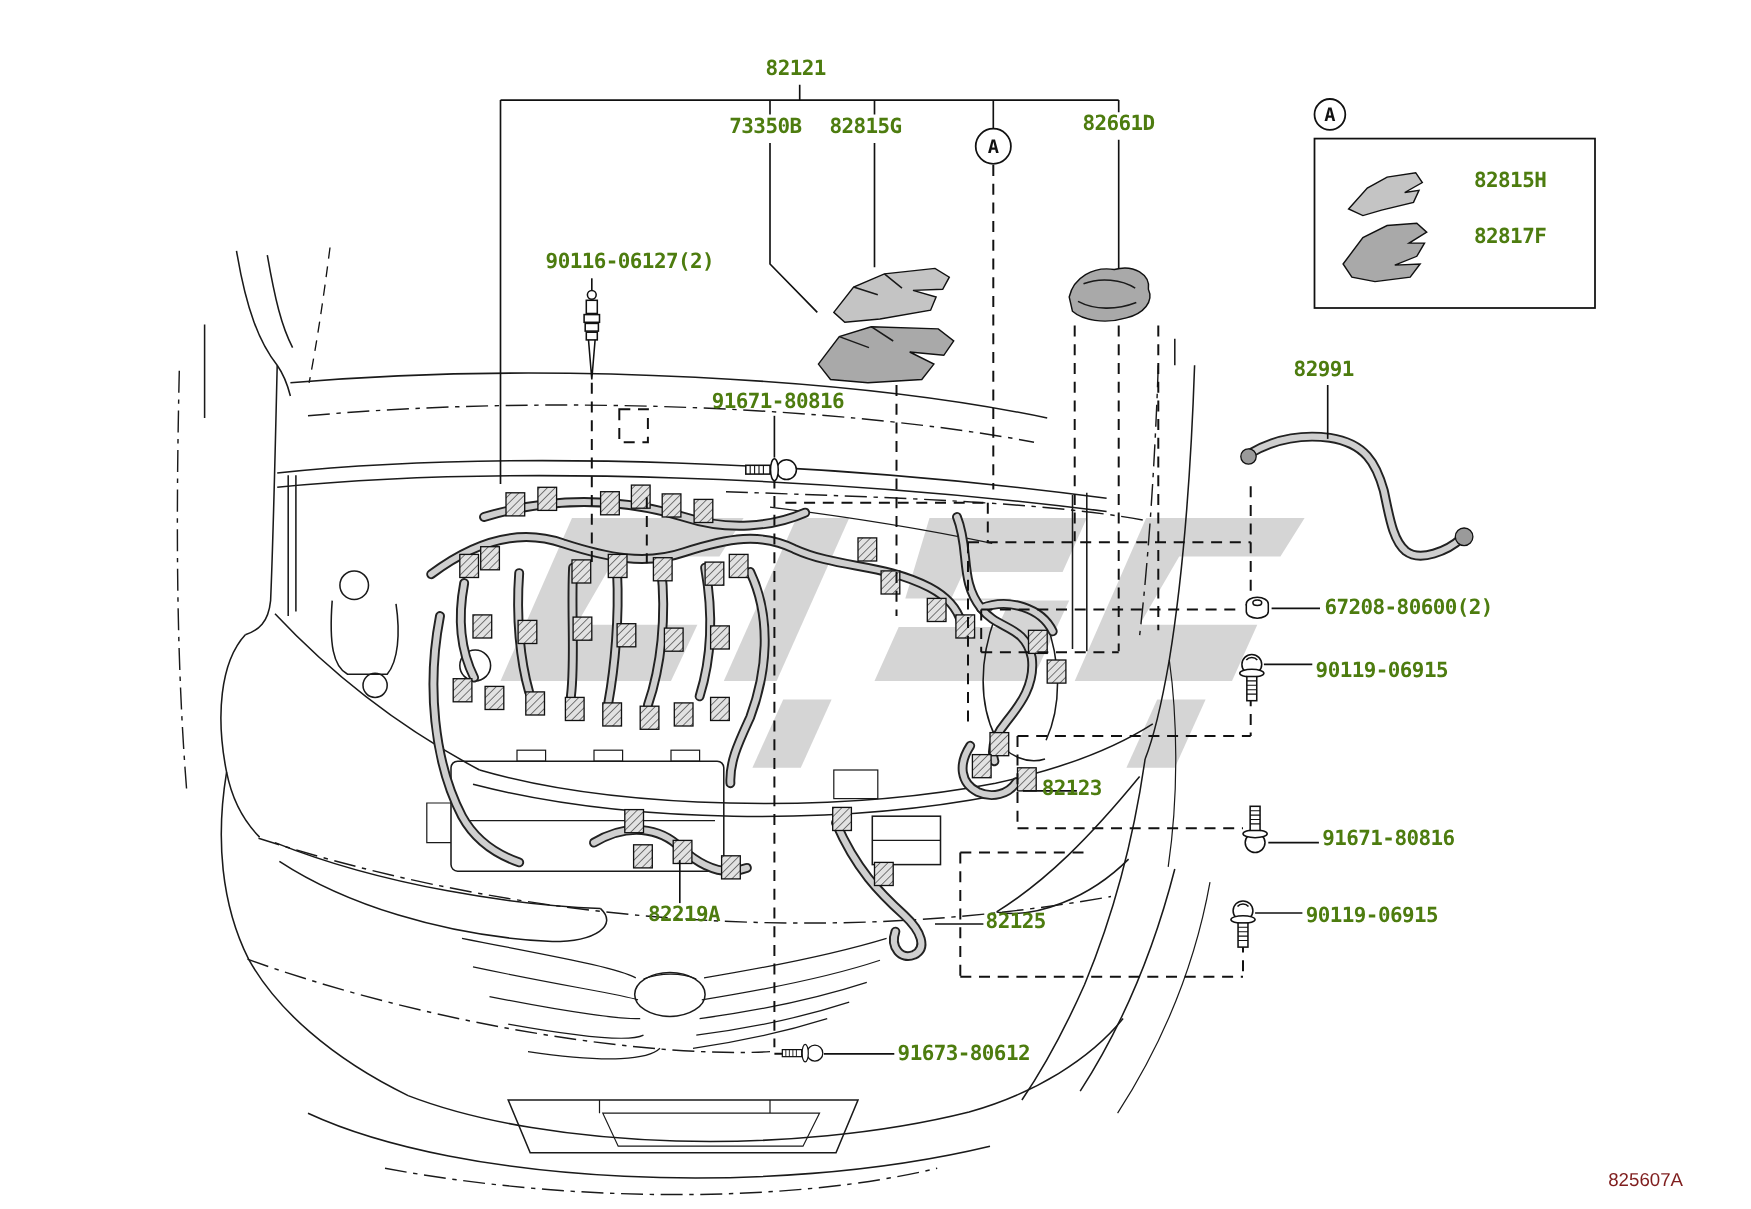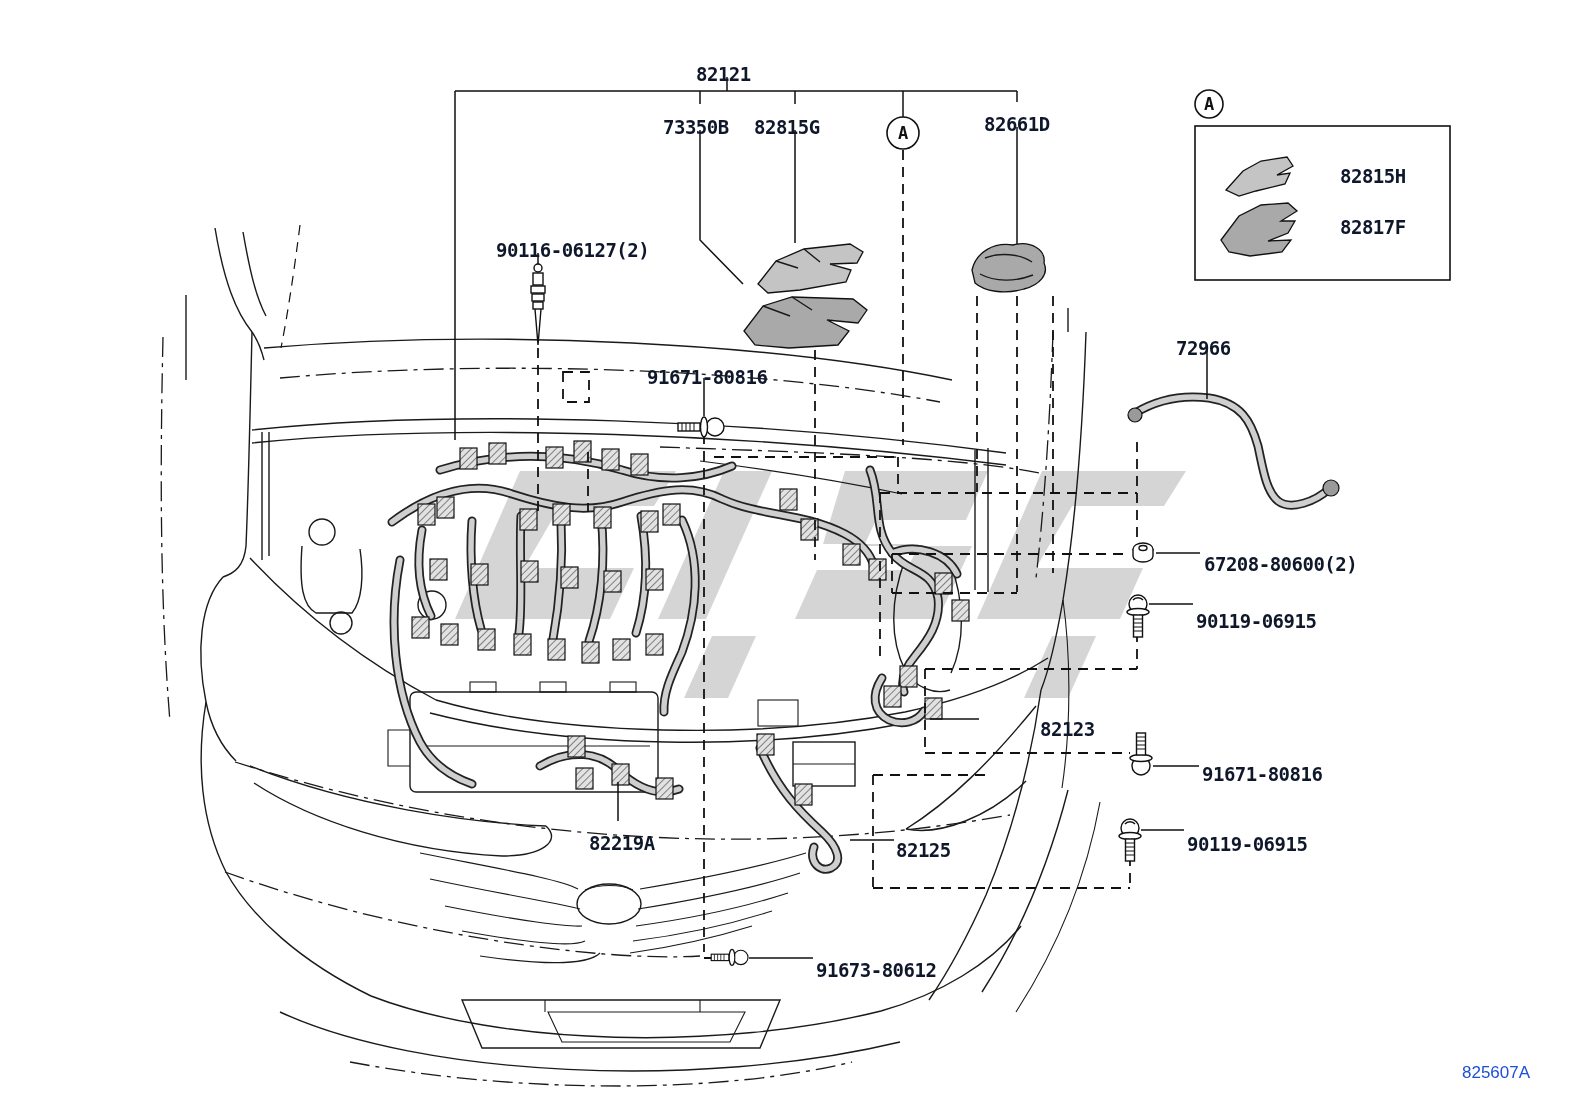--- a/index.html
+++ b/index.html
@@ -1,21 +1,21 @@
 <!DOCTYPE html>
 <html><head>
 <meta charset="utf-8">
 <style>
   html,body{margin:0;padding:0;background:#fff;}
   #stage{position:relative;width:1592px;height:1099px;background:#fff;overflow:hidden;
          font-family:"DejaVu Sans Mono",monospace;}
   svg{position:absolute;left:0;top:0;}
-  .pn{position:absolute;font:700 19px/1.05 "DejaVu Sans Mono",monospace;color:#0f172a;
-      letter-spacing:-0.5px;white-space:nowrap;margin-top:12px;}
-  .docnum{position:absolute;font:400 17px "Liberation Sans",sans-serif;color:#1d4ed8;}
+  .pn{position:absolute;font:700 19px/1.05 "DejaVu Sans Mono",monospace;color:#4d7c0f;
+      letter-spacing:-0.5px;white-space:nowrap;}
+  .docnum{position:absolute;font:400 17px "Liberation Sans",sans-serif;color:#7f1d1d;}
   .body,.part-line{stroke:#1a1a1a;stroke-width:1.4;fill:none;}
   .thin{stroke-width:1.1;}
   .dd{stroke:#1a1a1a;stroke-width:1.3;fill:none;stroke-dasharray:20 6 4 6;}
   .ldash{stroke:#111;stroke-width:1.8;fill:none;stroke-dasharray:10 7;}
   .lead{stroke:#111;stroke-width:1.5;fill:none;}
   .tubeO{stroke:#222;stroke-width:9;fill:none;stroke-linecap:round;}
   .tubeI{stroke:#cfcfcf;stroke-width:5.5;fill:none;stroke-linecap:round;}
   .conn{fill:url(#hatch);stroke:#111;stroke-width:1.2;}
   .part{fill:#c4c4c4;stroke:#111;stroke-width:1.3;}
   .part2{fill:#a9a9a9;stroke:#111;stroke-width:1.3;}
@@ -287,23 +287,23 @@
 </svg>
 
   <div class="pn" style="left:696px;top:53px">82121</div>
   <div class="pn" style="left:663px;top:106px">73350B</div>
   <div class="pn" style="left:754px;top:106px">82815G</div>
   <div class="pn" style="left:984px;top:103px">82661D</div>
   <div class="pn" style="left:1340px;top:155px">82815H</div>
   <div class="pn" style="left:1340px;top:206px">82817F</div>
   <div class="pn" style="left:496px;top:229px">90116-06127(2)</div>
   <div class="pn" style="left:647px;top:356px">91671-80816</div>
-  <div class="pn" style="left:1176px;top:327px">72966</div>
+  <div class="pn" style="left:1176px;top:327px">82991</div>
   <div class="pn" style="left:1204px;top:543px">67208-80600(2)</div>
   <div class="pn" style="left:1196px;top:600px">90119-06915</div>
-  <div class="pn" style="left:1040px;top:708px">82123</div>
+  <div class="pn" style="left:947px;top:708px">82123</div>
   <div class="pn" style="left:1202px;top:753px">91671-80816</div>
   <div class="pn" style="left:1187px;top:823px">90119-06915</div>
   <div class="pn" style="left:589px;top:822px">82219A</div>
   <div class="pn" style="left:896px;top:829px">82125</div>
   <div class="pn" style="left:816px;top:949px">91673-80612</div>
   <div class="docnum" style="left:1462px;top:1063px">825607A</div>
 </div>
 
 </body></html>

